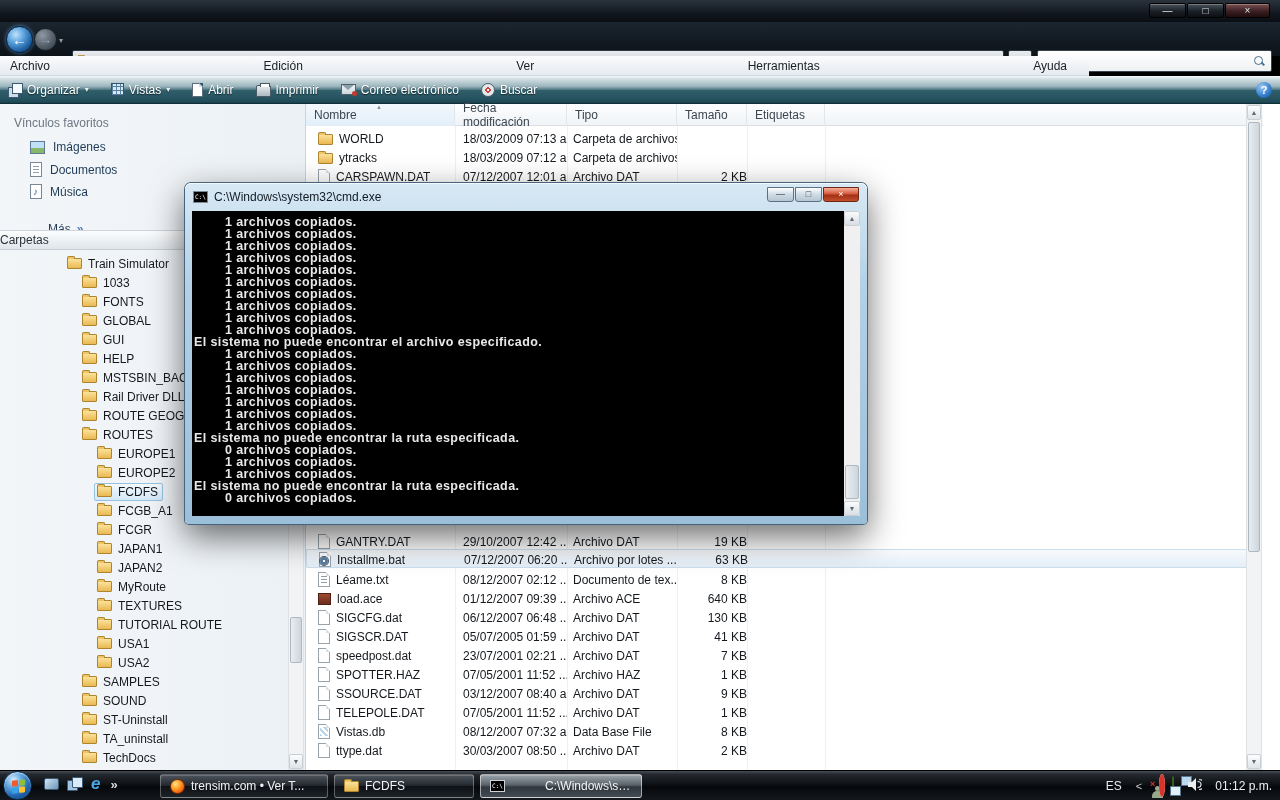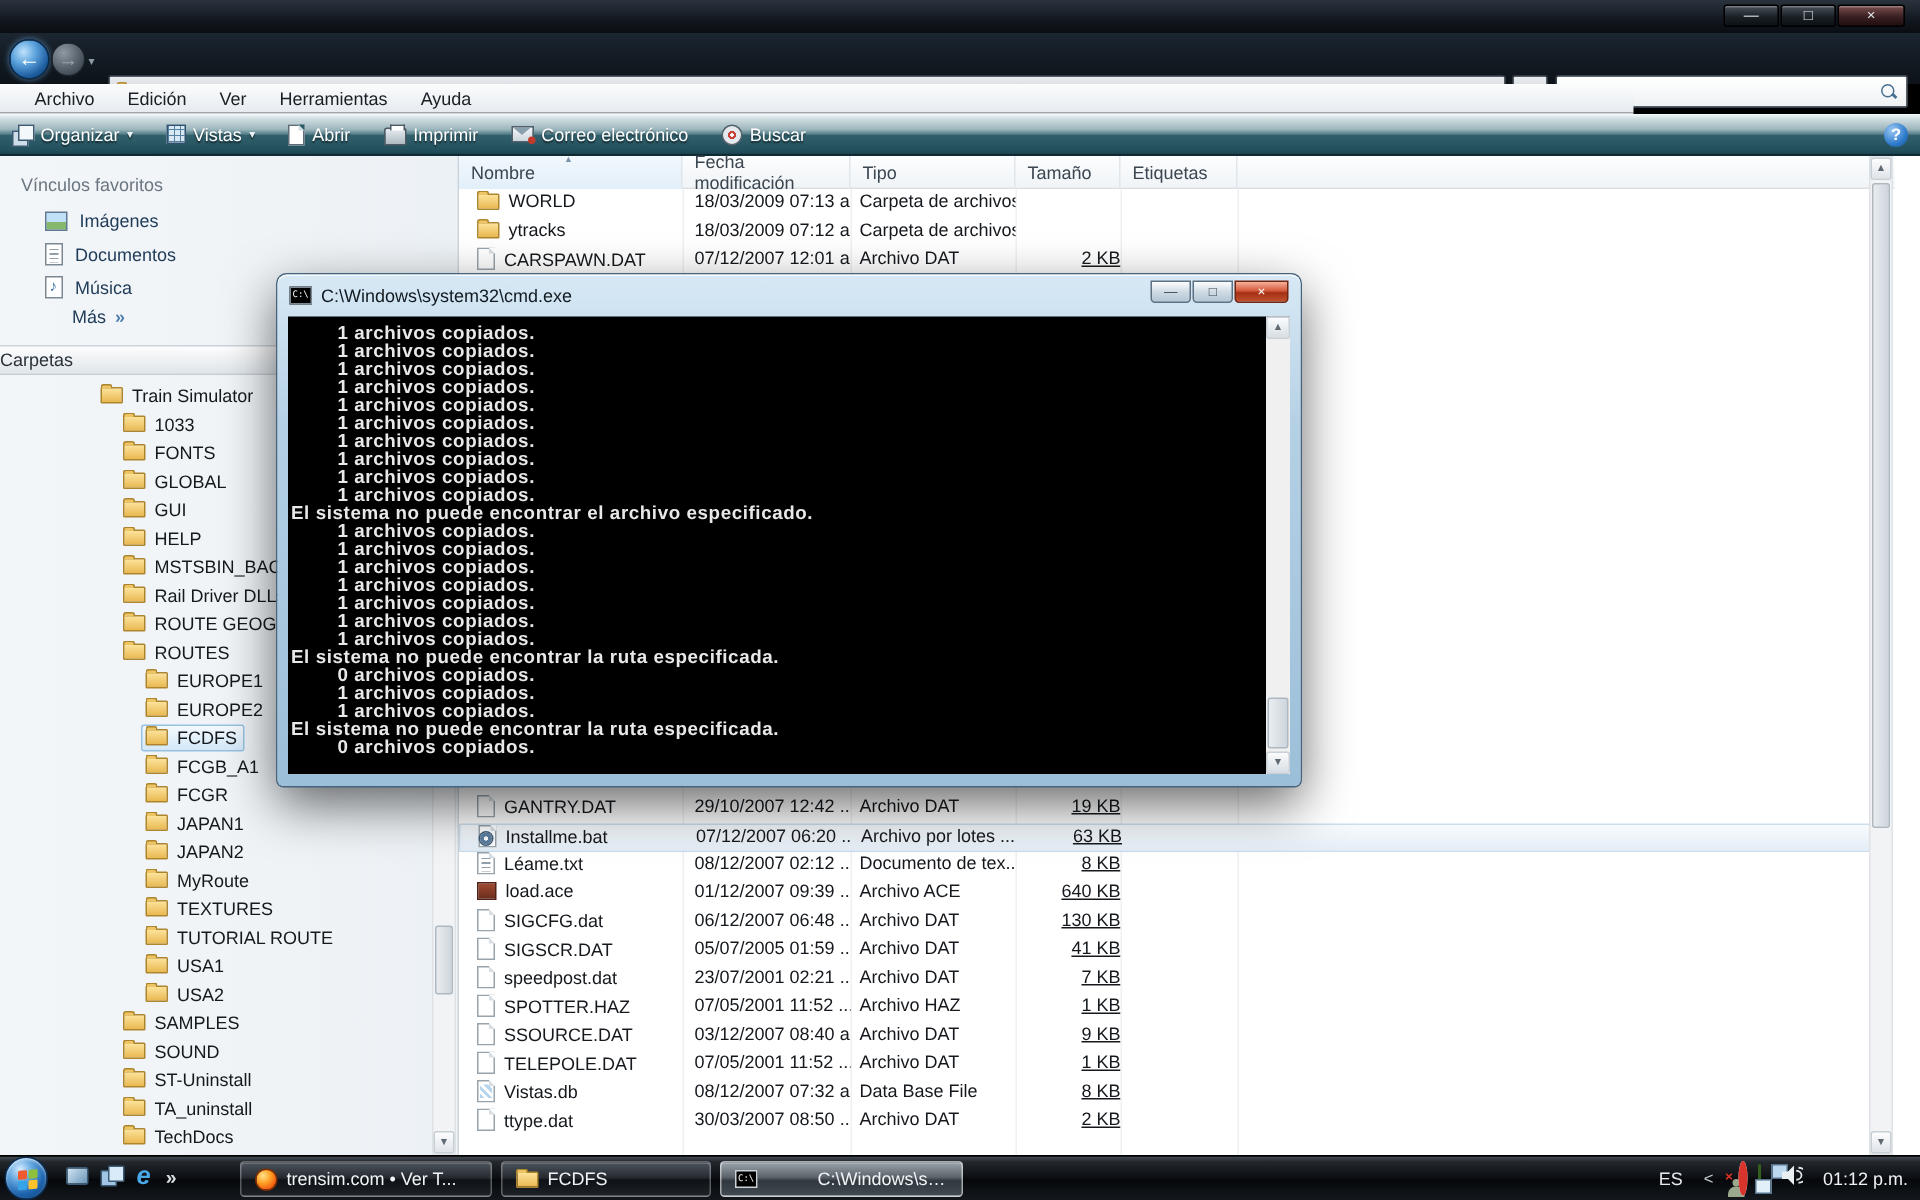--- a/index.html
+++ b/index.html
@@ -37,21 +37,21 @@
     background:linear-gradient(180deg,#ffffff,#eef1f3);border:1px solid #39434d;
     display:flex;align-items:center;padding:0 6px;}
   #search-placeholder{font-style:italic;color:#8a9299;font-size:12px;flex:1;}
   .mag{position:relative;width:12px;height:12px;}
   .mag::before{content:"";position:absolute;left:1px;top:1px;width:7px;height:7px;border:1.5px solid #49708f;border-radius:50%;}
   .mag::after{content:"";position:absolute;left:8px;top:8px;width:4px;height:1.5px;background:#49708f;transform:rotate(45deg);}
 
   
   #menubar{position:absolute;left:0;top:56px;width:1089px;height:20px;
     background:linear-gradient(180deg,#fbfcfd,#e6ebf0);border-bottom:1px solid #cfd5da;
-    display:flex;align-items:center;padding-left:23px;}
+    display:flex;align-items:center;padding-left:10px;justify-content:space-between;}
   .menu-item{font-size:12px;color:#1a1f24;margin-right:22px;}
   #toolbar{position:absolute;left:0;top:76px;width:1280px;height:28px;
     background:linear-gradient(180deg,#f6fafb 0%,#d4e0e4 10%,#9cb6bd 38%,#547d88 50%,#31606c 53%,#224f5b 90%,#1a424e 100%);
     border-bottom:1px solid #0e2f39;display:flex;align-items:center;padding:0 8px;}
   .tb-btn{display:flex;align-items:center;margin-right:22px;color:#fff;font-size:12px;
     text-shadow:0 1px 1px rgba(0,0,0,.55);}
   .tb-btn .ticon{margin-right:5px;}
   .tb-caret{font-size:8px;margin-left:5px;color:#e8f0f2;}
   #toolbar-help{margin-left:auto;width:16px;height:16px;border-radius:50%;color:#fff;font-size:11px;font-weight:bold;
     background:radial-gradient(circle at 35% 30%,#9cc8f2,#2f7ccc 60%,#174f8e);display:flex;align-items:center;justify-content:center;}
@@ -106,28 +106,28 @@
   
   #filelist{position:absolute;left:306px;top:0;width:957px;height:666px;background:#fff;}
   #list-header{position:absolute;left:0;top:0;width:957px;height:22px;
     background:linear-gradient(180deg,#fcfdfe,#f0f4f7);border-bottom:1px solid #d9dfe4;display:flex;}
   .hcol{position:relative;height:22px;display:flex;align-items:center;padding-left:8px;
     font-size:12px;color:#3b4650;border-right:1px solid #e1e6ea;}
   .hcol.sorted{background:linear-gradient(180deg,#f2f8fd,#e2eff9);}
   .sort-arrow{position:absolute;top:0px;left:50%;margin-left:-4px;font-size:6px;color:#7b93a8;line-height:6px;}
   .colline{position:absolute;top:22px;bottom:0;width:1px;background:#eef1f3;}
   .rowgroup{position:absolute;left:0;width:957px;}
-  .frow{position:absolute;left:0;width:956px;height:19px;display:flex;align-items:flex-start;font-size:12px;color:#15191d;}
+  .frow{position:absolute;left:0;width:956px;height:19px;display:flex;align-items:flex-end;font-size:12px;color:#15191d;}
   .frow.selected{background:linear-gradient(180deg,#f7fafc,#e4eef7);border:1px solid #cbdeee;border-radius:1px;}
   .cell{overflow:hidden;white-space:nowrap;}
   .c-name{width:149px;display:flex;align-items:center;padding-left:12px;}
   .c-name .fi{margin-right:6px;flex:0 0 auto;}
   .c-date{width:112px;padding-left:8px;color:#15191d;}
   .c-type{width:110px;padding-left:6px;}
-  .c-size{width:70px;text-align:right;padding-right:0px;text-decoration:underline;}
+  .c-size{width:70px;text-align:right;padding-right:0px;}
   .c-tags{width:78px;}
   
   .icon-file{width:12px;height:15px;background:#fff;border:1px solid #98a3ac;position:relative;}
   .icon-file::after{content:"";position:absolute;top:-1px;right:-1px;border-style:solid;border-width:0 4px 4px 0;border-color:#fff #fff #d7dfe4 transparent;}
   .icon-bat{position:relative;}
   .icon-bat::before{content:"";position:absolute;left:0px;top:4px;width:8px;height:8px;border-radius:50%;
     background:radial-gradient(circle,#ffffff 22%,#5b7e9e 28% 100%);box-shadow:0 0 0 1px #3f5c77;}
   .icon-txt::before{content:"";position:absolute;left:2px;right:2px;top:3px;height:9px;
     background:repeating-linear-gradient(180deg,#8fa0ac 0 1px,transparent 1px 3px);}
   .icon-ace{width:13px;height:12px;background:linear-gradient(#a04b32,#6b2d1d);border:1px solid #4f2114;}
@@ -282,21 +282,21 @@
           </div>
           <div class="fav-item" style="top: 58px;">
             <span class="ficon icon-docs"></span>
             <span>Documentos</span>
           </div>
           <div class="fav-item" style="top: 80px;">
             <span class="ficon icon-music"></span>
             <span>Música</span>
           </div>
         </div>
-      <div id="fav-more" style="top:100px">
+      <div id="fav-more" style="top:118px">
         <span>Más</span>
         <span class="chev">»</span>
       </div>
       <div id="folders-bar">
         <span>Carpetas</span>
         <span id="folders-chevron"></span>
       </div>
       <div id="tree">
           <div class="tree-row" style="top: 0px; left: 64px;">
             <span class="sel-wrap">

